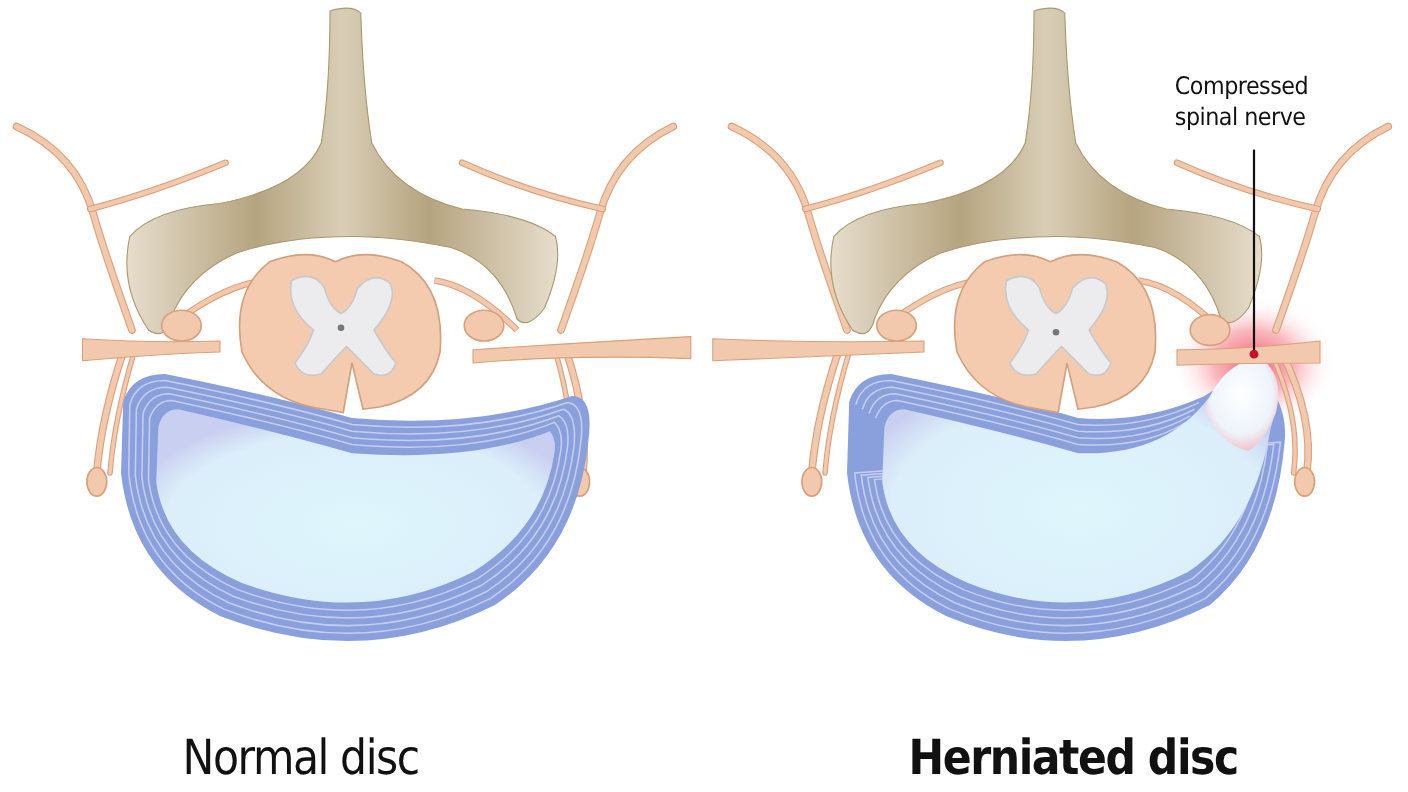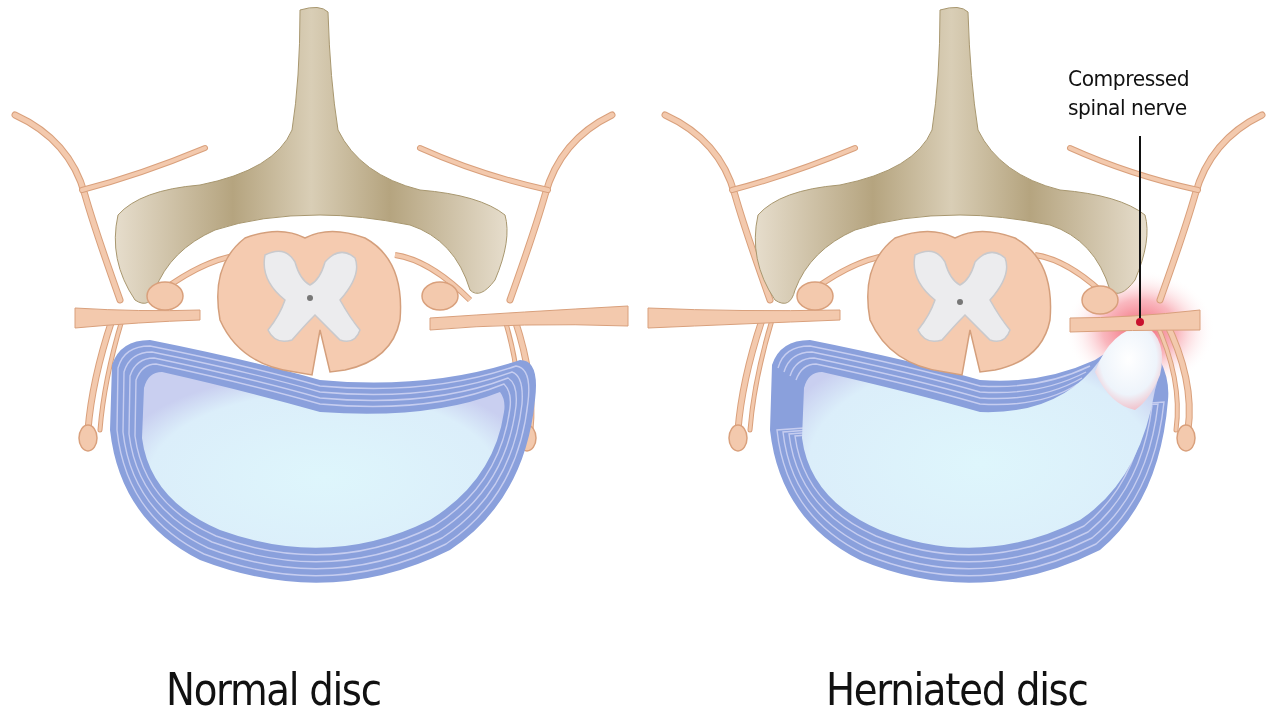--- a/index.html
+++ b/index.html
@@ -93,21 +93,21 @@
 
     <g>
       <path d="M245 238 Q280 225 305 238 Q330 225 365 238 Q405 260 400 320 Q392 360 345 370 L330 372 L320 330 L312 375 L295 372 Q240 365 220 320 Q210 265 245 238 Z" fill="#f5cbb0" stroke="#d49f7c" stroke-width="1.5"></path>
       <path d="M265 255 Q285 245 295 262 Q300 280 310 285 Q320 280 325 262 Q340 245 355 258 Q362 275 340 300 Q350 318 360 330 Q355 345 340 340 Q325 325 315 315 Q305 325 292 340 Q275 345 268 330 Q280 315 285 300 Q260 280 265 255 Z" fill="#ececee" stroke="#c9c9cc" stroke-width="1.5"></path>
       <circle cx="310" cy="298" r="3" fill="#777"></circle>
     </g>
   </svg>
   <div class="caption" id="cap-left">Normal disc</div>
 </div>
 
-<div class="panel" style="left:640px;">
+<div class="panel" style="left:640px;font-weight:bold;">
   <svg width="640" height="720" viewBox="0 0 640 720">
 
     <ellipse cx="500" cy="330" rx="75" ry="60" fill="url(#inflam)"></ellipse>
 
     <g fill="none" stroke="#d9a07c" stroke-linecap="round">
       <path d="M25 115 Q80 140 95 195 Q105 230 130 300" stroke-width="7"></path>
       <path d="M25 115 Q80 140 95 195 Q105 230 130 300" stroke="#f3c9ad" stroke-width="5"></path>
       <path d="M92 190 Q150 175 215 148" stroke-width="6"></path>
       <path d="M92 190 Q150 175 215 148" stroke="#f3c9ad" stroke-width="4"></path>
       <path d="M622 115 Q570 140 555 195 Q545 230 520 300" stroke-width="7"></path>

